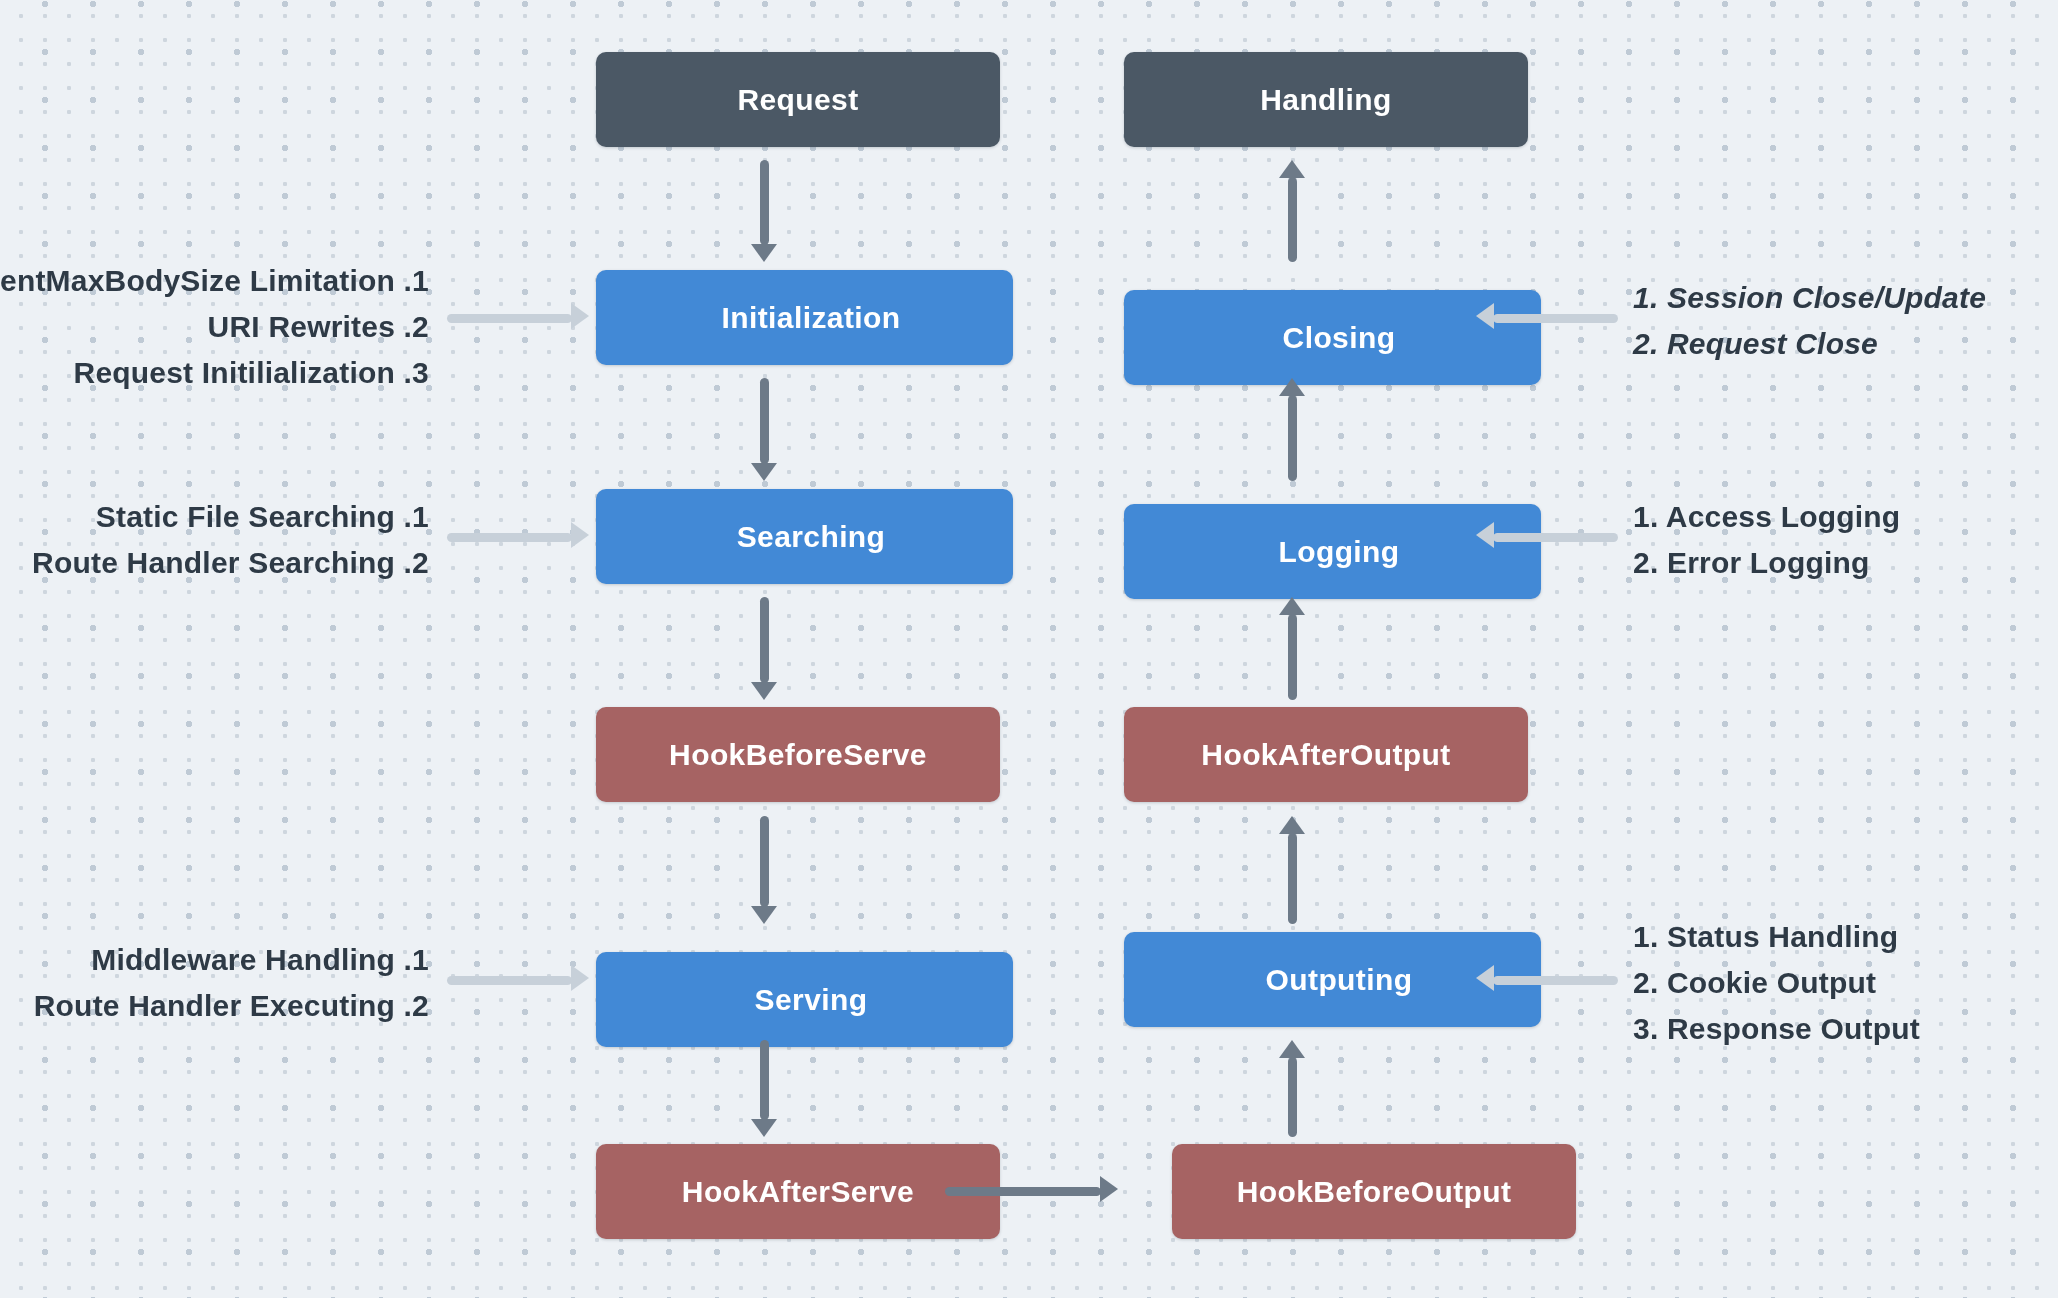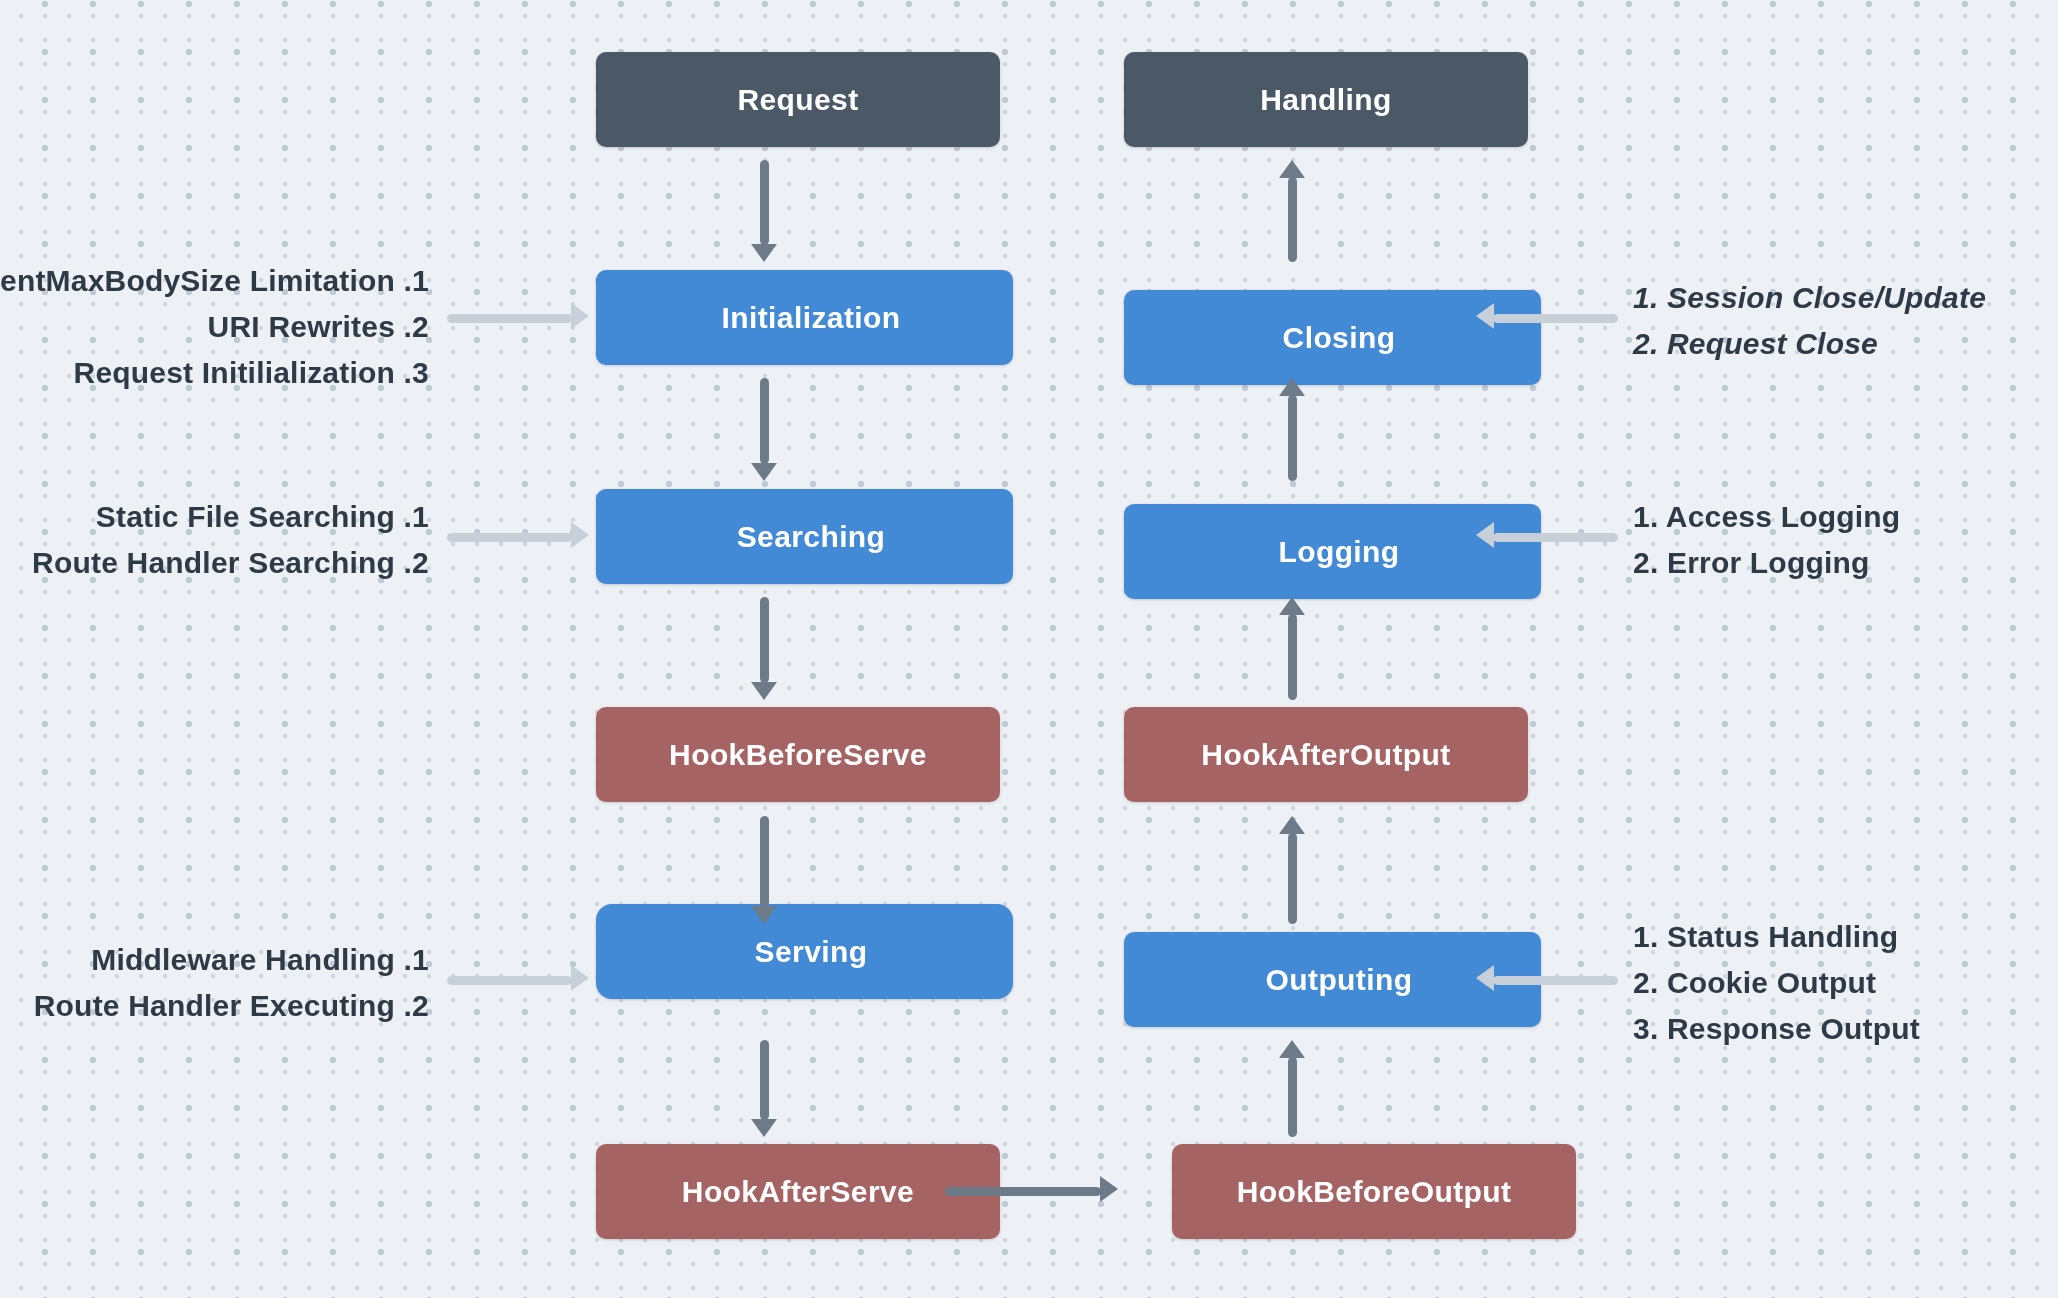--- a/index.html
+++ b/index.html
@@ -74,21 +74,21 @@
 </style>
 </head>
 <body>
 
 <div class="canvas">
 
   <div class="node terminal" style="left:596px; top:52px;">Request</div>
   <div class="node stage" style="left:596px; top:270px;">Initialization</div>
   <div class="node stage" style="left:596px; top:489px;">Searching</div>
   <div class="node hook" style="left:596px; top:707px;">HookBeforeServe</div>
-  <div class="node stage" style="left:596px; top:904px;border-radius:16px;">Serving</div>
+  <div class="node stage" style="left:596px; top:952px;">Serving</div>
   <div class="node hook" style="left:596px; top:1144px;">HookAfterServe</div>
 
   <div class="node terminal" style="left:1124px; top:52px;">Handling</div>
   <div class="node stage" style="left:1124px; top:270px;margin-top:20px;">Closing</div>
   <div class="node stage" style="left:1124px; top:504px;">Logging</div>
   <div class="node hook" style="left:1124px; top:707px;">HookAfterOutput</div>
   <div class="node stage" style="left:1124px; top:932px;">Outputing</div>
   <div class="node hook" style="left:1124px; top:1144px;margin-left:48px;">HookBeforeOutput</div>
 
   <div class="arrow-v arrow-down" style="left:751px; top:160px;  height:102px;">

